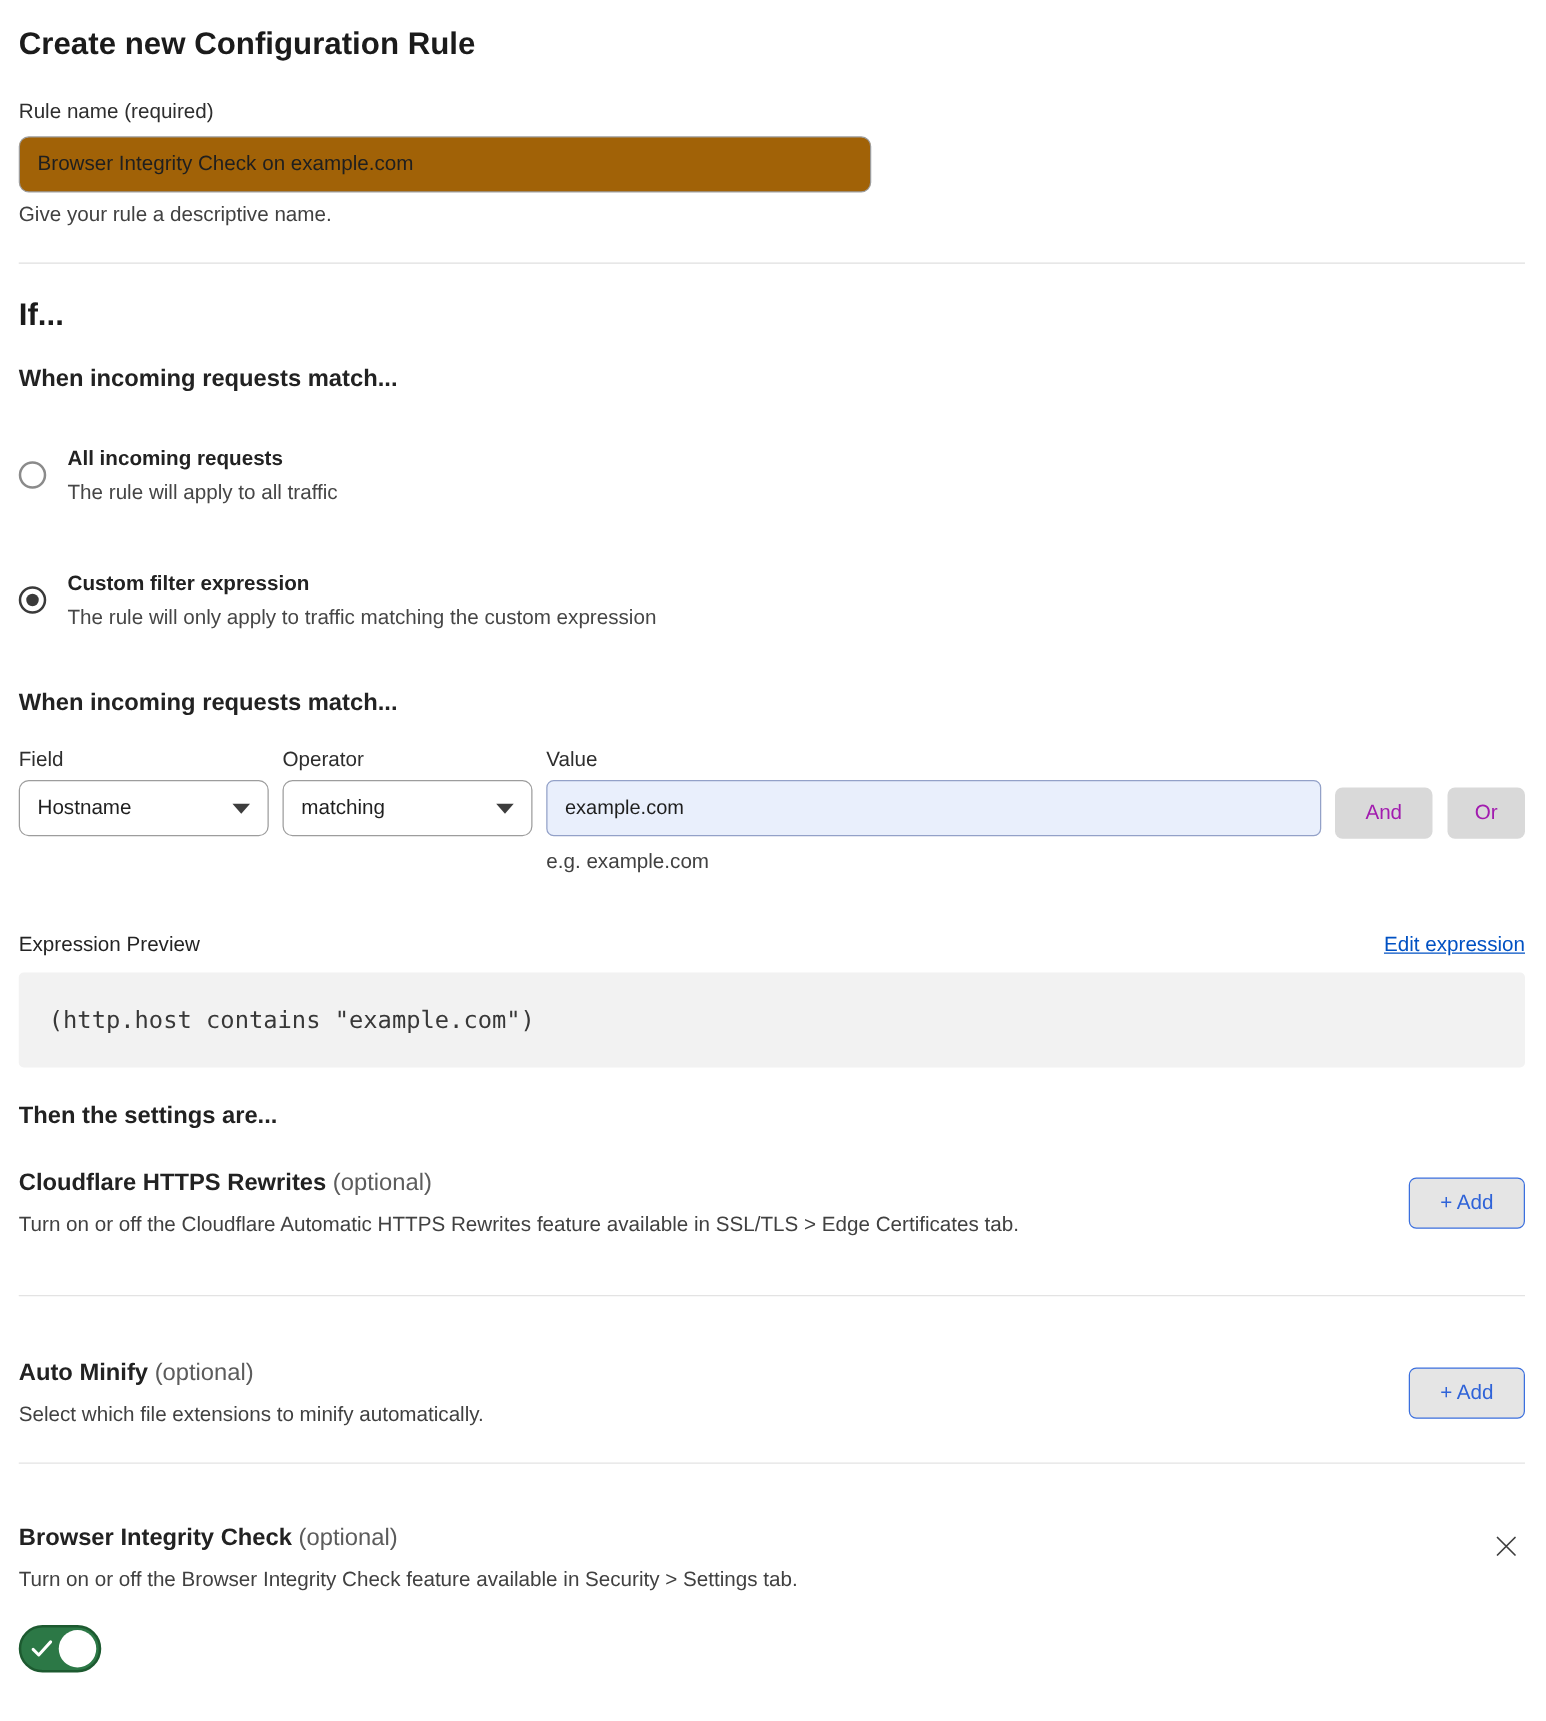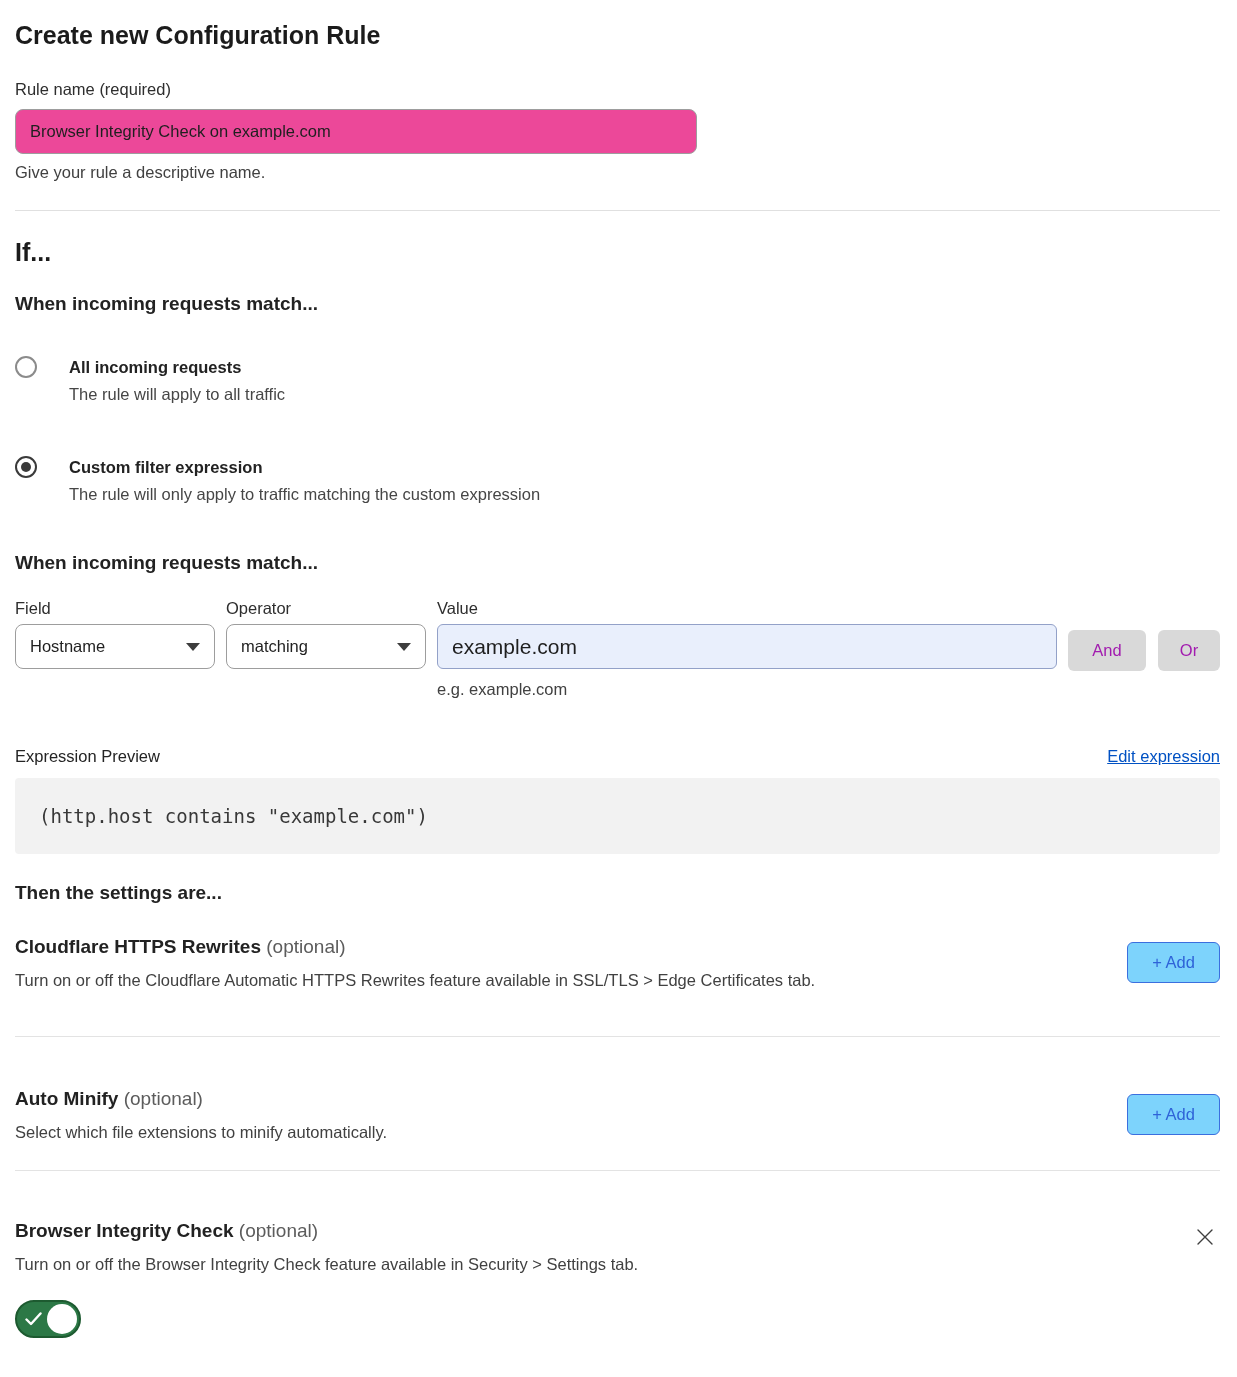--- a/index.html
+++ b/index.html
@@ -10,30 +10,30 @@
     width: 1237px;
   }
   .container { width: 1237px; padding: 16px 17px 14px 15px; }
 
   .page-title { font-size: 25px; font-weight: 700; color: #1b1b1b; margin: 4px 0 0; line-height: 1.2; }
 
   .field-label { font-size: 16.5px; color: #2e2e2e; margin-top: 30px; }
   .text-input {
     display: block; margin-top: 10px; width: 682px; height: 45px;
     border: 1px solid #9d9d9d; border-radius: 8px; padding: 0 14px;
-    font-size: 16.5px; font-family: inherit; color: #1f1f1f; background: #ec4899;
+    font-size: 16.5px; font-family: inherit; color: #1f1f1f; background: #a16207;
   }
   .help-text { font-size: 16.5px; color: #414141; margin-top: 9px; }
 
   .divider { border: none; border-top: 1px solid #e0e0e0; margin: 28px 0 0; }
 
   .if-heading { font-size: 25px; font-weight: 700; margin: 26px 0 0; line-height: 1.2; color: #1b1b1b; }
   .sub-heading { font-size: 19px; font-weight: 700; margin: 26px 0 0; color: #222; }
 
-  .radio-row { display: flex; gap: 32px; align-items: flex-start; }
+  .radio-row { display: flex; gap: 17px; align-items: center; }
   .radio-row.first { margin-top: 41px; }
   .radio-row.second { margin-top: 52px; }
   .radio {
     width: 22px; height: 22px; border-radius: 50%; border: 2px solid #8b8b8b;
     background: #fff; flex: none; margin-top: 0; position: relative; cursor: pointer;
   }
   .radio.checked { border-color: #3a3a3a; }
   .radio.checked::after {
     content: ""; position: absolute; left: 4px; top: 4px; width: 10px; height: 10px;
     border-radius: 50%; background: #3a3a3a;
@@ -50,21 +50,21 @@
     height: 45px; border: 1px solid #9d9d9d; border-radius: 8px; background: #fff;
     display: flex; align-items: center; justify-content: space-between;
     padding: 0 14px; font-size: 16.5px; color: #1f1f1f; cursor: pointer; gap: 27px;
   }
   .caret {
     width: 0; height: 0; border-left: 7px solid transparent; border-right: 7px solid transparent;
     border-top: 8px solid #3d3d3d; flex: none; margin-left: 8px;
   }
   .value-input {
     width: 100%; height: 45px; background: #e9effc; border: 1px solid #93a1c8;
-    border-radius: 6px; padding: 0 14px; font-size: 21px; font-family: inherit; color: #1f1f1f;
+    border-radius: 6px; padding: 0 14px; font-size: 16px; font-family: inherit; color: #1f1f1f;
   }
   .btn-gray {
     height: 41px; background: #d9d9d9; border: none; border-radius: 6px;
     font-size: 16.5px; color: #a21caf; font-family: inherit; cursor: pointer; margin-top: 31px;
     flex: none;
   }
   .btn-and { width: 78px; }
   .btn-or { width: 62px; margin-left: 1px; }
   .eg-help { font-size: 16.5px; color: #414141; margin-top: 9px; margin-left: 422px; }
 
@@ -79,21 +79,21 @@
   .settings-heading { font-size: 19px; font-weight: 700; margin-top: 28px; color: #222; }
 
   .setting { display: flex; justify-content: space-between; align-items: flex-start; }
   .setting.s1 { margin-top: 32px; padding-bottom: 46px; border-bottom: 1px solid #e3e3e3; }
   .setting.s2 { margin-top: 51px; padding-bottom: 28px; border-bottom: 1px solid #e3e3e3; }
   .setting.s3 { margin-top: 49px; }
   .setting-title { font-size: 19px; font-weight: 700; color: #222; }
   .optional { font-weight: 400; color: #5c5c5c; }
   .setting-desc { font-size: 16.5px; color: #414141; margin-top: 13px; }
   .btn-add {
-    width: 93px; height: 41px; background: #7dd3fc; border: 1px solid #3b6fde; border-radius: 6px;
+    width: 93px; height: 41px; background: #e5e5e5; border: 1px solid #3b6fde; border-radius: 6px;
     color: #2f63d8; font-size: 16.5px; font-family: inherit; cursor: pointer; flex: none; margin-top: 6px;
   }
   .close-btn { background: none; border: none; padding: 4px; cursor: pointer; flex: none; margin-top: 2px; }
 
   .toggle {
     margin-top: 26px; width: 66px; height: 38px; border-radius: 19px;
     background: #2c7846; border: 2px solid #1d5a30; position: relative;
     display: inline-flex; align-items: center; cursor: pointer;
   }
   .toggle .knob {

